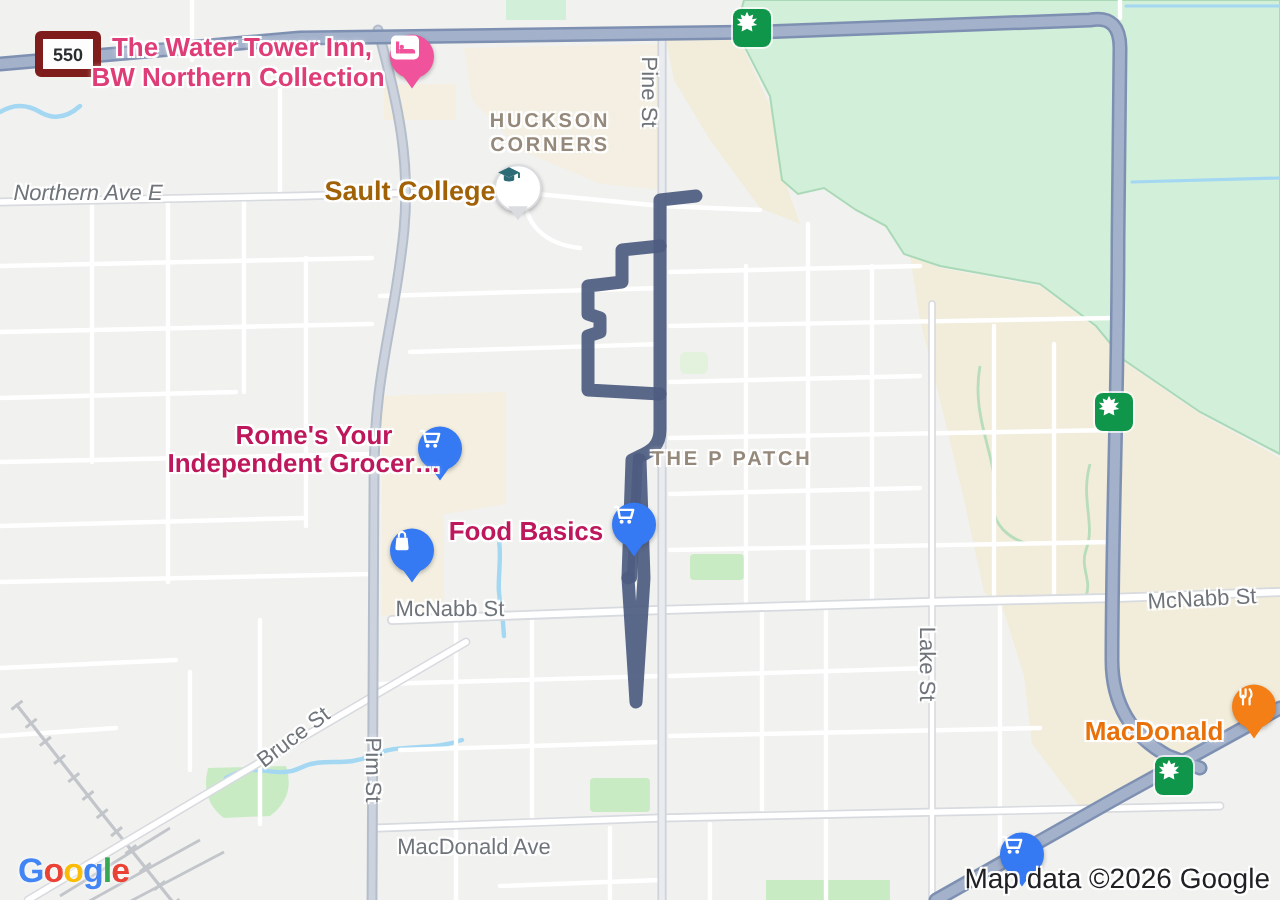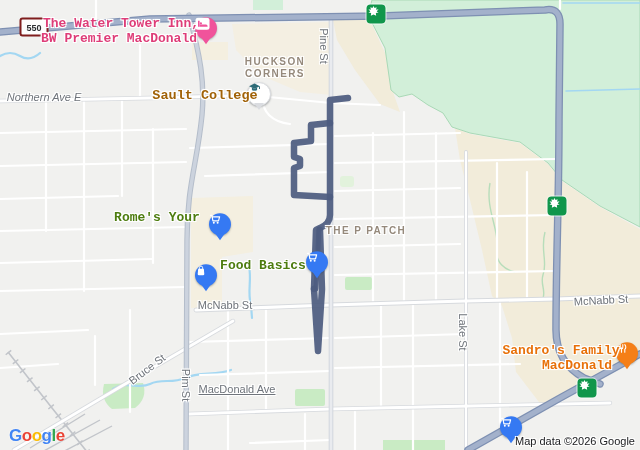--- a/index.html
+++ b/index.html
@@ -3,46 +3,46 @@
 <meta charset="utf-8">
 <style>
   html,body{margin:0;padding:0;}
   #stage{position:relative;width:640px;height:450px;overflow:hidden;background:#f1f1ef;
          font-family:"Liberation Sans", sans-serif;}
   #stage svg{position:absolute;left:0;top:0;}
   .lbl{position:absolute;transform:translate(-50%,-50%);white-space:nowrap;
        text-shadow:-1px -1px 0 #fff,1px -1px 0 #fff,-1px 1px 0 #fff,1px 1px 0 #fff,0 0 3px #fff;}
   .street{font-size:11px;color:#6f747b;}
   .area{font-size:10px;font-weight:700;letter-spacing:1.4px;color:#95897b;text-align:center;}
-  .poi{font-size:13px;font-weight:600;text-align:left;line-height:14px;font-family:Liberation Mono, monospace;}
-  .blue{color:#4d7c0f;}
+  .poi{font-size:13px;font-weight:600;text-align:left;line-height:14px;}
+  .blue{color:#be185d;}
   .pink{color:#de3d78;}
   .orange{color:#e8710a;}
   .dark{color:#a16207;}
   .vert{writing-mode:vertical-rl;}
   .vert.lbl{transform:translate(-50%,-50%);}
   .pin{position:absolute;width:22px;height:22px;border-radius:50%;
        transform:translate(-50%,-58%);display:flex;align-items:center;justify-content:center;
        box-shadow:0 1px 2px rgba(60,64,67,.4);}
   .pin::after{content:"";position:absolute;top:20px;left:50%;transform:translateX(-50%);
        border:5px solid transparent;border-top:7px solid;border-top-color:inherit;}
   .pin-blue{background:#3579f3;border-top-color:#3579f3;}
   .pin-pink{background:#f0539b;border-top-color:#f0539b;}
   .pin-orange{background:#f57f17;border-top-color:#f57f17;}
   .pin-white{background:#ffffff;border-top-color:#ffffff;border:1px solid #dadce0;}
   .badge{position:absolute;width:19px;height:19px;background:#10964b;border-radius:4px;
        transform:translate(-50%,-50%);display:flex;align-items:center;justify-content:center;
        box-shadow:0 0 0 1px rgba(255,255,255,.7);}
-  .shield{position:absolute;width:25px;height:15px;background:#fdfdfd;border:2px solid #7f1d1d;
+  .shield{position:absolute;width:25px;height:15px;background:#fdfdfd;border:4px solid #7f1d1d;
        border-radius:3px;transform:translate(-50%,-50%);display:flex;align-items:center;
        justify-content:center;font-size:9px;font-weight:700;color:#2a2d30;}
   #logo{position:absolute;left:9px;bottom:4px;font-size:17px;font-weight:700;letter-spacing:-0.5px;}
   #logo span{text-shadow:0 0 2px #fff;}
   .lg-b{color:#4285F4;}.lg-r{color:#EA4335;}.lg-y{color:#FBBC05;}.lg-g{color:#34A853;}
-  #attribution{position:absolute;right:5px;bottom:3px;font-size:11px;color:#202124;
+  #attribution{position:absolute;right:5px;bottom:3px;font-size:14px;color:#202124;
        text-shadow:-1px -1px 0 #fff,1px -1px 0 #fff,-1px 1px 0 #fff,1px 1px 0 #fff;}
 </style>
 </head>
 <body>
 
 <div id="stage">
 
   <svg width="640" height="450" viewBox="0 0 640 450">
 
     <g>
@@ -235,38 +235,38 @@
   </div>
   <div class="pin pin-blue" style="left:511px;top:429px;">
     <svg width="12" height="12" viewBox="0 0 12 12">
       <path d="M1.5 2.2h1.4l1 5.4h5.6l1.1-3.9H4" fill="none" stroke="#fff" stroke-width="1.2" stroke-linejoin="round" stroke-linecap="round"></path>
       <circle cx="4.8" cy="9.6" r="1" fill="#fff"></circle>
         <circle cx="8.6" cy="9.6" r="1" fill="#fff"></circle>
     </svg>
   </div>
 
   <div class="lbl poi pink" style="left:121px;top:24px;">The Water Tower Inn,</div>
-  <div class="lbl poi pink" style="left:119px;top:39px;">BW Premier MacDonald</div>
+  <div class="lbl poi pink" style="left:119px;top:39px;">BW Northern Collection</div>
   <div class="lbl poi dark" style="left:205px;top:96px;font-size:13.5px;">Sault College</div>
   <div class="lbl poi blue" style="left:157px;top:218px;">Rome's Your</div>
+  <div class="lbl poi blue" style="left:152px;top:232px;">Independent Grocer…</div>
   <div class="lbl poi blue" style="left:263px;top:266px;">Food Basics</div>
-  <div class="lbl poi orange" style="left:561px;top:351px;">Sandro's Family</div>
   <div class="lbl poi orange" style="left:577px;top:366px;">MacDonald</div>
 
   <div class="lbl area" style="left:275px;top:61px;">HUCKSON</div>
   <div class="lbl area" style="left:275px;top:73px;">CORNERS</div>
   <div class="lbl area" style="left:366px;top:230px;">THE P PATCH</div>
 
   <div class="lbl street" style="left:44px;top:97px;font-style:italic;">Northern Ave E</div>
   <div class="lbl street vert" style="left:324px;top:46px;">Pine St</div>
   <div class="lbl street" style="left:225px;top:305px;">McNabb St</div>
   <div class="lbl street" style="left:601px;top:300px;transform:translate(-50%,-50%) rotate(-3deg);">McNabb St</div>
   <div class="lbl street vert" style="left:463px;top:332px;">Lake St</div>
   <div class="lbl street" style="left:147px;top:369px;transform:translate(-50%,-50%) rotate(-37deg);">Bruce St</div>
   <div class="lbl street vert" style="left:186px;top:385px;">Pim St</div>
-  <div class="lbl street" style="left:237px;top:389px;text-decoration:underline;">MacDonald Ave</div>
+  <div class="lbl street" style="left:237px;top:424px;">MacDonald Ave</div>
 
   <div id="logo">
     <span class="lg-b">G</span><span class="lg-r">o</span><span class="lg-y">o</span><span class="lg-b">g</span><span class="lg-g">l</span><span class="lg-r">e</span>
   </div>
   <div id="attribution">Map data ©2026 Google</div>
 
 </div>
 
 </body></html>

